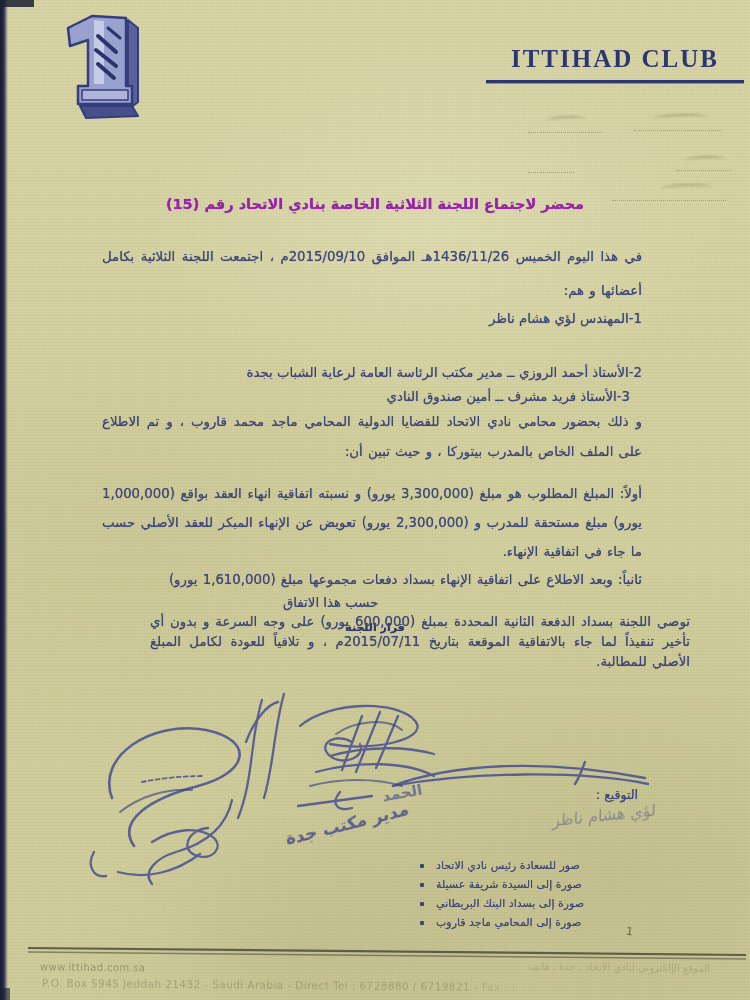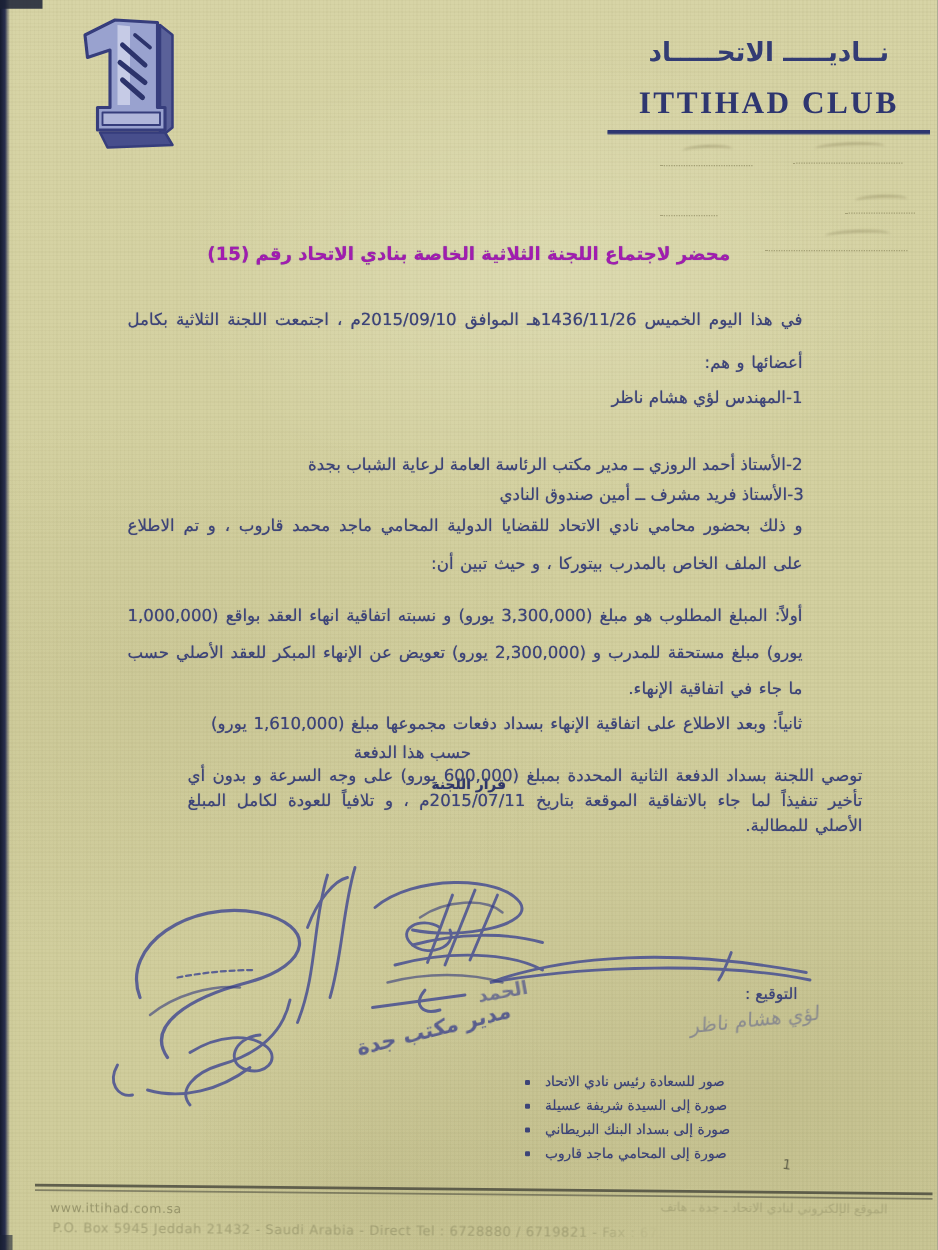--- a/index.html
+++ b/index.html
@@ -69,49 +69,48 @@
       <path d="M22 100 L74 100 L80 110 L28 112 Z" fill="#474e8c" stroke-width="2"></path>
       <path d="M34 10 L68 12 L68 80 L74 80 L74 98 L20 98 L20 80 L30 80 L30 34 L12 40 L10 22 Z" fill="#99a2cf" stroke-width="2.5"></path>
       <path d="M36 14 L46 15 L46 78 L36 78 Z" fill="#c6cbe6" stroke="none"></path>
       <path d="M24 84 L70 84 L70 94 L24 94 Z" fill="#b0b6da" stroke-width="1.5"></path>
       <path d="M40 30 l18 16 M38 44 l20 16 M40 58 l16 14" fill="none" stroke="#2c336b" stroke-width="4" stroke-linecap="round"></path>
       <path d="M50 22 l12 10" fill="none" stroke="#2c336b" stroke-width="3" stroke-linecap="round"></path>
     </g>
   </svg>
 
   <div class="doc" style="left:486px;top:30px;width:258px;text-align:center;">
-    <div class="ar hdr-ar">نــاديـــــ الاتحـــــاد</div>
     <div class="hdr-en" style="margin-top:15px;">ITTIHAD CLUB</div>
     <div class="hdr-rule" style="margin-top:7px;"></div>
   </div>
 
   <div class="ffield" style="left:528px;top:120px;width:74px;height:12px;"></div>
   <div class="ffield" style="left:634px;top:118px;width:88px;height:12px;"></div>
   <div class="fscrib" style="left:546px;top:116px;width:40px;"></div>
   <div class="fscrib" style="left:652px;top:114px;width:56px;"></div>
   <div class="ffield" style="left:528px;top:160px;width:46px;height:12px;"></div>
   <div class="ffield" style="left:676px;top:158px;width:56px;height:12px;"></div>
   <div class="fscrib" style="left:684px;top:156px;width:42px;"></div>
   <div class="ffield" style="left:612px;top:188px;width:114px;height:12px;"></div>
   <div class="fscrib" style="left:660px;top:184px;width:52px;"></div>
 
   <div class="doc ar ink-print bold center" style="left:75px;top:196px;width:600px;font-size:14.5px;color:#a21caf;">محضر لاجتماع اللجنة الثلاثية الخاصة بنادي الاتحاد رقم (15)</div>
 
   <div class="doc ar ink-print para" style="top:240px;line-height:34px;">في هذا اليوم الخميس 1436/11/26هـ الموافق 2015/09/10م ، اجتمعت اللجنة الثلاثية بكامل أعضائها و هم:</div>
 
   <div class="doc ar ink-print" style="right:108px;top:311px;font-size:13.3px;">1-المهندس لؤي هشام ناظر</div>
   <div class="doc ar ink-print" style="right:108px;top:349px;font-size:13.3px;margin-top:16px;">2-الأستاذ أحمد الروزي ــ مدير مكتب الرئاسة العامة لرعاية الشباب بجدة</div>
-  <div class="doc ar ink-print" style="right:107px;top:389px;font-size:13.3px;">3-الأستاذ فريد مشرف ــ أمين صندوق النادي</div>
+  <div class="doc ar ink-print" style="right:120px;top:389px;font-size:13.3px;">3-الأستاذ فريد مشرف ــ أمين صندوق النادي</div>
 
   <div class="doc ar ink-print para" style="top:407px;line-height:30px;">و ذلك بحضور محامي نادي الاتحاد للقضايا الدولية المحامي ماجد محمد قاروب ، و تم الاطلاع على الملف الخاص بالمدرب بيتوركا ، و حيث تبين أن:</div>
 
   <div class="doc ar ink-print para" style="top:479px;">أولاً: المبلغ المطلوب هو مبلغ (3,300,000 يورو) و نسبته اتفاقية انهاء العقد بواقع (1,000,000 يورو) مبلغ مستحقة للمدرب و (2,300,000 يورو) تعويض عن الإنهاء المبكر للعقد الأصلي حسب ما جاء في اتفاقية الإنهاء.</div>
 
   <div class="doc ar ink-print para" style="top:565px;">ثانياً: وبعد الاطلاع على اتفاقية الإنهاء بسداد دفعات مجموعها مبلغ (1,610,000 يورو)</div>
-  <div class="doc ar ink-print" style="left:283px;top:595px;font-size:13.3px;">حسب هذا الدفعة</div>
+  <div class="doc ar ink-print" style="left:283px;top:595px;font-size:13.3px;">حسب هذا الاتفاق</div>
 
   <div class="doc ar ink-print bold center" style="left:275px;top:621px;width:200px;font-size:11px;color:#2f3768;">قرار اللجنة</div>
 
   <div class="doc ar ink-print para" style="top:612px;line-height:20px;margin-left:48px;">توصي اللجنة بسداد الدفعة الثانية المحددة بمبلغ (600,000 يورو) على وجه السرعة و بدون أي تأخير تنفيذاً لما جاء بالاتفاقية الموقعة بتاريخ 2015/07/11م ، و تلافياً للعودة لكامل المبلغ الأصلي للمطالبة.</div>
 
   <div class="doc ar ink-print" style="left:596px;top:787px;font-size:12.5px;">التوقيع :</div>
 
   <div class="hand ar" style="left:552px;top:806px;font-size:16px;opacity:.55;transform:rotate(-6deg) skewX(-8deg);letter-spacing:3px;">لؤي هشام ناظر</div>
   <div class="hand ar" style="left:284px;top:814px;font-size:17px;font-weight:bold;transform:rotate(-14deg) skewX(-6deg);letter-spacing:2px;">مدير مكتب جدة</div>
   <div class="hand ar" style="left:382px;top:784px;font-size:15px;font-weight:bold;transform:rotate(-10deg);opacity:.8;">الحمد</div>

